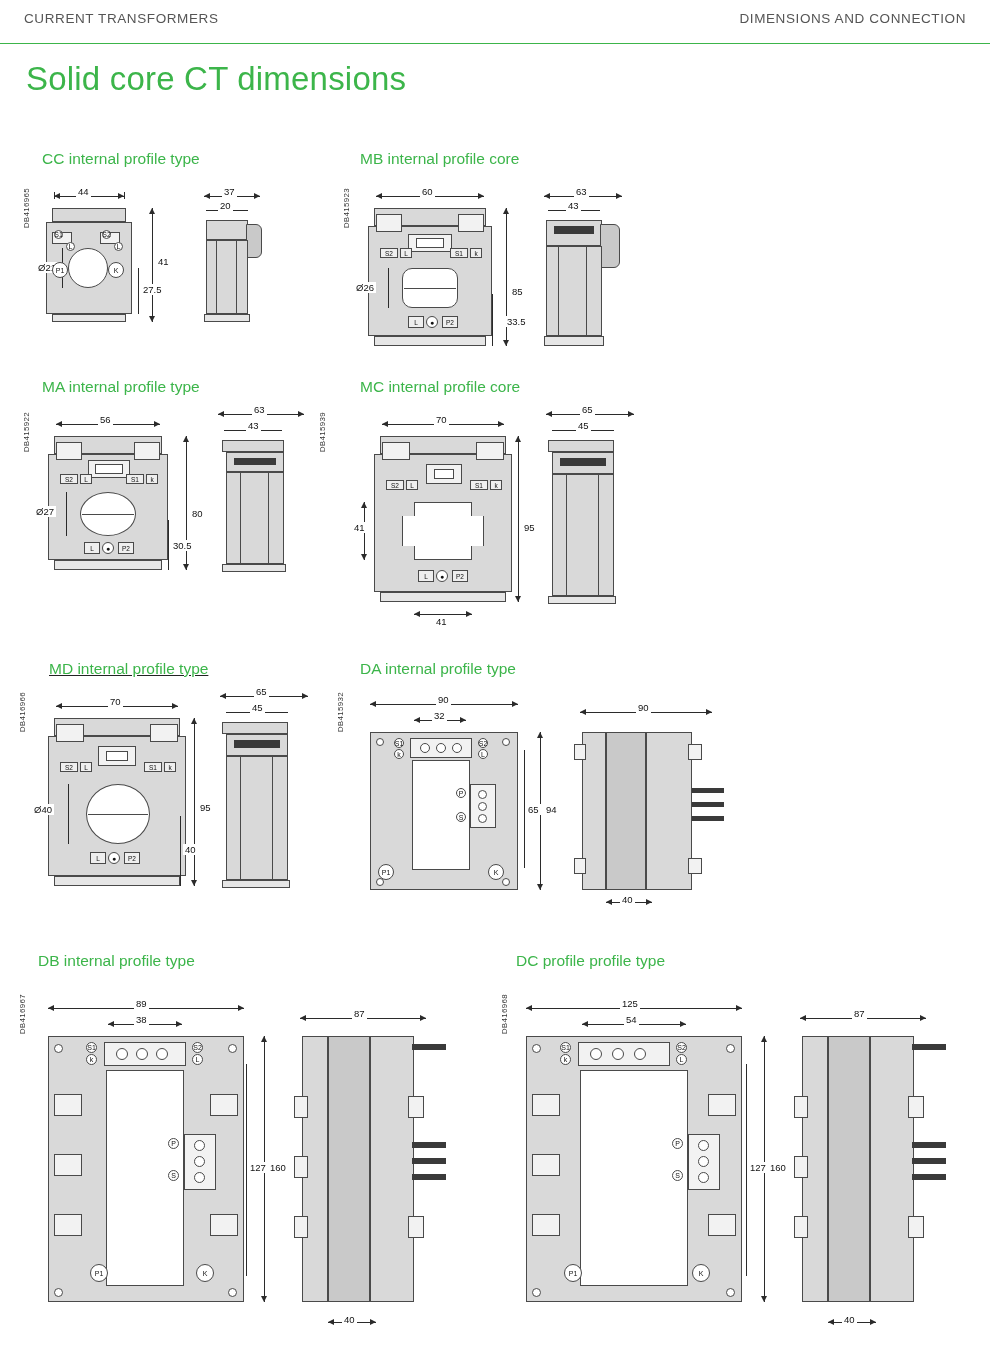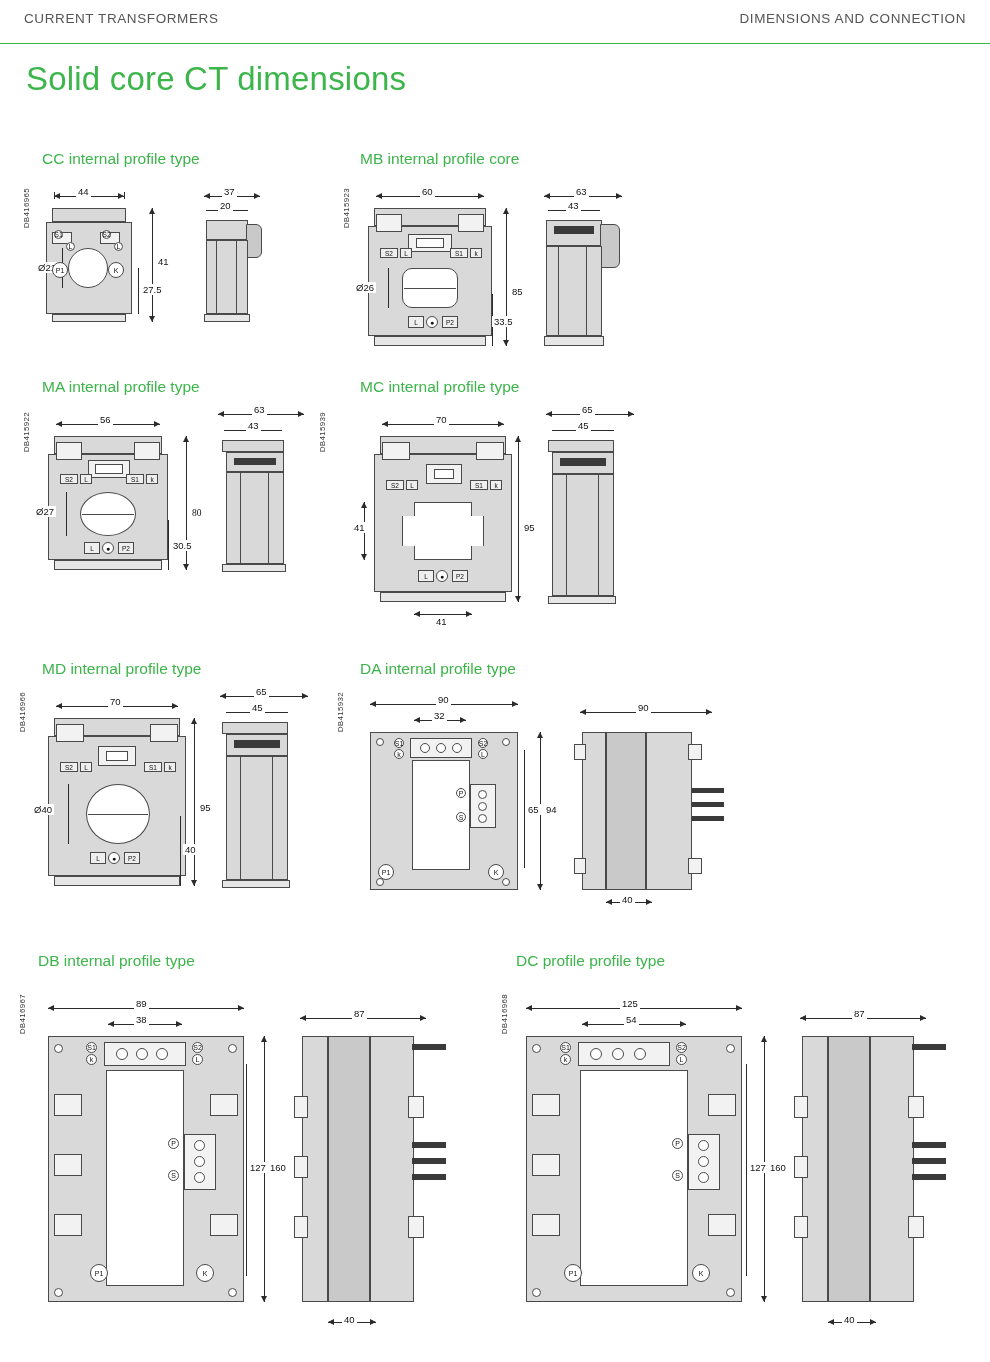--- a/index.html
+++ b/index.html
@@ -238,21 +238,21 @@
   <div class="term" style="left:84px; top:130px; width:16px; height:12px;">P2</div>
 
   <div class="dim-label" style="left:-4px; top:96px;">Ø26</div>
   <div class="dimline v" style="left:30px; top:82px; height:40px;"></div>
 
   <div class="dimline v" style="left:148px; top:22px; height:138px;"></div>
   <div class="arrowhead ah-u" style="left:145px; top:22px;"></div>
   <div class="arrowhead ah-d" style="left:145px; top:154px;"></div>
   <div class="dim-label" style="left:152px; top:100px;">85</div>
   <div class="dimline v" style="left:134px; top:108px; height:52px;"></div>
-  <div class="dim-label" style="left:134px; top:130px;">33.5</div>
+  <div class="dim-label" style="left:147px; top:130px;">33.5</div>
 
   <div class="dimline" style="left:186px; top:10px; width:78px;"></div>
   <div class="arrowhead ah-l" style="left:186px; top:7px;"></div>
   <div class="arrowhead ah-r" style="left:258px; top:7px;"></div>
   <div class="dim-label" style="left:216px; top:0px;">63</div>
   <div class="dimline" style="left:190px; top:24px; width:52px;"></div>
   <div class="dim-label" style="left:208px; top:14px;">43</div>
 
   <div class="body" style="left:188px; top:34px; width:56px; height:26px;"></div>
   <div class="bar" style="left:196px; top:40px; width:40px; height:8px;"></div>
@@ -291,42 +291,42 @@
   <div class="term" style="left:44px; top:138px; width:16px; height:12px;">L</div>
   <div class="circle-lbl" style="left:62px; top:138px; width:12px; height:12px;">●</div>
   <div class="term" style="left:78px; top:138px; width:16px; height:12px;">P2</div>
 
   <div class="dim-label" style="left:-6px; top:102px;">Ø27</div>
   <div class="dimline v" style="left:26px; top:88px; height:44px;"></div>
 
   <div class="dimline v" style="left:146px; top:32px; height:134px;"></div>
   <div class="arrowhead ah-u" style="left:143px; top:32px;"></div>
   <div class="arrowhead ah-d" style="left:143px; top:160px;"></div>
-  <div class="dim-label" style="left:150px; top:104px;font-family:Liberation Serif, serif;">80</div>
+  <div class="dim-label" style="left:150px; top:104px;">80</div>
   <div class="dimline v" style="left:128px; top:116px; height:50px;"></div>
   <div class="dim-label" style="left:131px; top:136px;">30.5</div>
 
   <div class="dimline" style="left:178px; top:10px; width:86px;"></div>
   <div class="arrowhead ah-l" style="left:178px; top:7px;"></div>
   <div class="arrowhead ah-r" style="left:258px; top:7px;"></div>
   <div class="dim-label" style="left:212px; top:0px;">63</div>
   <div class="dimline" style="left:184px; top:26px; width:58px;"></div>
   <div class="dim-label" style="left:206px; top:16px;">43</div>
 
   <div class="body" style="left:182px; top:36px; width:62px; height:12px;"></div>
   <div class="body" style="left:186px; top:48px; width:58px; height:20px;"></div>
   <div class="bar" style="left:194px; top:54px; width:42px; height:7px;"></div>
   <div class="body" style="left:186px; top:68px; width:58px; height:92px;"></div>
   <div class="line" style="left:200px; top:68px; width:1px; height:92px;"></div>
   <div class="line" style="left:228px; top:68px; width:1px; height:92px;"></div>
   <div class="body light" style="left:182px; top:160px; width:64px; height:8px;"></div>
 </div>
 
 <div class="block" style="left:360px; top:378px;">
-  <div class="block-title">MC internal profile type</div>
+  <div class="block-title">MC internal profile core</div>
 </div>
 <div class="ref-code" style="left:318px; top:412px;">DB415939</div>
 
 <div class="fig" style="left:358px; top:404px; width:320px; height:230px;">
   <div class="dimline" style="left:24px; top:20px; width:122px;"></div>
   <div class="arrowhead ah-l" style="left:24px; top:17px;"></div>
   <div class="arrowhead ah-r" style="left:140px; top:17px;"></div>
   <div class="dim-label" style="left:76px; top:10px;">70</div>
 
   <div class="body" style="left:22px; top:32px; width:126px; height:18px;"></div>
@@ -371,21 +371,21 @@
 
   <div class="body" style="left:190px; top:36px; width:66px; height:12px;"></div>
   <div class="body" style="left:194px; top:48px; width:62px; height:22px;"></div>
   <div class="bar" style="left:202px; top:54px; width:46px; height:8px;"></div>
   <div class="body" style="left:194px; top:70px; width:62px; height:122px;"></div>
   <div class="line" style="left:208px; top:70px; width:1px; height:122px;"></div>
   <div class="line" style="left:240px; top:70px; width:1px; height:122px;"></div>
   <div class="body light" style="left:190px; top:192px; width:68px; height:8px;"></div>
 </div>
 
-<div class="block" style="left:42px; top:660px;">
+<div class="block" style="left:49px; top:660px;text-decoration:underline;">
   <div class="block-title">MD internal profile type</div>
 </div>
 <div class="ref-code" style="left:18px; top:692px;">DB416966</div>
 
 <div class="fig" style="left:38px; top:688px; width:320px; height:210px;">
   <div class="dimline" style="left:18px; top:18px; width:122px;"></div>
   <div class="arrowhead ah-l" style="left:18px; top:15px;"></div>
   <div class="arrowhead ah-r" style="left:134px; top:15px;"></div>
   <div class="dim-label" style="left:70px; top:8px;">70</div>
 

